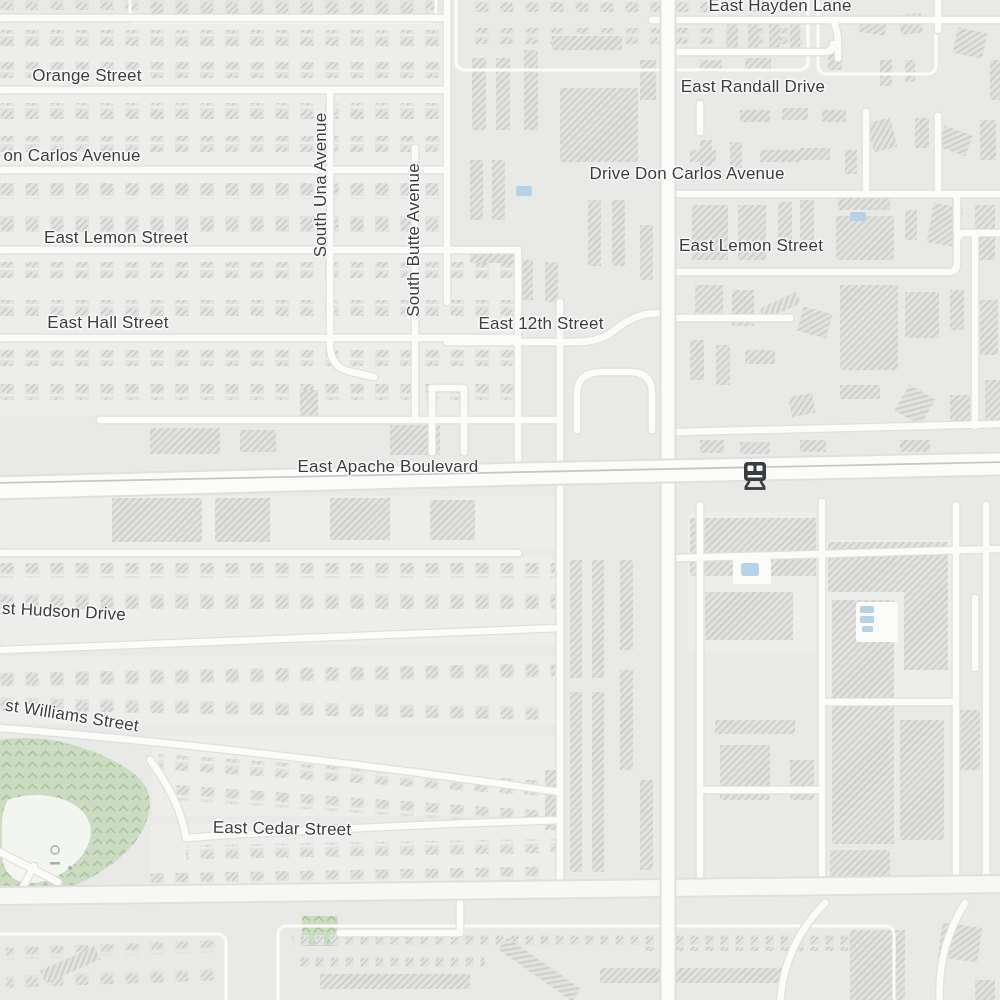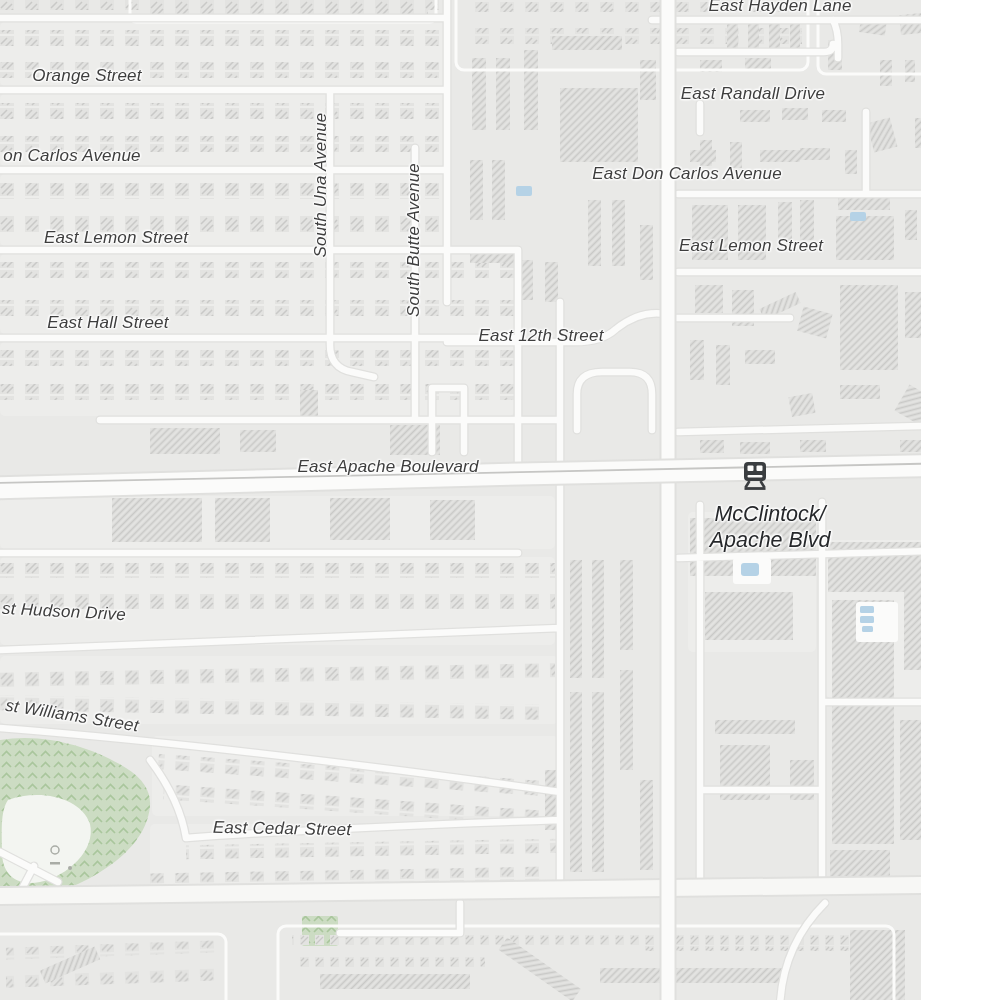--- a/index.html
+++ b/index.html
@@ -2,21 +2,21 @@
 <html style="--bg: #e9e9e7; --block: #ededeb; --road: #fbfbfa; --road_casing: #e0e0de; --band: #f7f7f5; --building_fill: #e3e3e1; --building_stripe: #c9c9c7; --park: #ccdcc3; --park_tree: #a9c69c; --pond: #f3f5f1; --water: #b5d2e6; --rail: #c6c6c4; --label: #3e3e3e; --station_label: #26282b; --icon: #3a3d40;"><head>
 <meta charset="utf-8">
 <style>
   :root{
     --bg:#e9e9e7; --block:#ededeb; --road:#fbfbfa; --road_casing:#e0e0de; --band:#f7f7f5;
     --building_fill:#e3e3e1; --building_stripe:#c9c9c7; --park:#ccdcc3; --park_tree:#a9c69c;
     --pond:#f3f5f1; --water:#b5d2e6; --rail:#c6c6c4; --label:#3e3e3e; --station_label:#26282b; --icon:#3a3d40;
   }
   html,body{margin:0;padding:0;}
   body{font-family:"Liberation Sans", sans-serif;background:#fff;}
-  .map{position:relative;width:921px;height:1000px;overflow:hidden;background:var(--bg);font-style:italic;}
+  .map{position:relative;width:1000px;height:1000px;overflow:hidden;background:var(--bg);}
   .map svg{position:absolute;left:0;top:0;}
   .rc{fill:none;stroke:var(--road_casing);stroke-width:9;stroke-linecap:round;stroke-linejoin:round;}
   .rf{fill:none;stroke:var(--road);stroke-width:6.5;stroke-linecap:round;stroke-linejoin:round;}
   .labels{position:absolute;left:0;top:0;width:100%;height:100%;pointer-events:none;}
   .street-label{
     position:absolute;white-space:nowrap;font-size:17px;letter-spacing:.2px;color:var(--label);
     text-shadow:0 0 2px #fff,0 0 2px #fff,0 0 3px #fff,1px 1px 2px #fff,-1px -1px 2px #fff,1px -1px 2px #fff,-1px 1px 2px #fff;
   }
   .station-label{
     position:absolute;left:770px;top:527px;transform:translate(-50%,-50%);
@@ -284,32 +284,28 @@
       <rect x="12.5" y="3.5" width="6" height="5.5" rx="1" style="fill:var(--road)"></rect>
       <rect x="3.5" y="13" width="15" height="2.5" rx="1" style="fill:var(--road)"></rect>
       <path d="M5.5 19 L1.5 25.5 M16.5 19 L20.5 25.5" fill="none" style="stroke:var(--icon)" stroke-width="2.6"></path>
       <path d="M0.5 26.5 H21.5" fill="none" style="stroke:var(--icon)" stroke-width="2.8"></path>
     </g>
   </svg>
 
   <div class="labels" id="labels">
       <div class="street-label" style="left: 780px; top: 6px; transform: translate(-50%, -50%) rotate(0deg);">East Hayden Lane</div>
       <div class="street-label" style="left: 60px; top: 76px; transform: translate(-50%, -50%) rotate(0deg); margin-left: 27px;">Orange Street</div>
-      <div class="street-label" style="left: 753px; top: 94px; transform: translate(-50%, -50%) rotate(0deg);">East Randall Drive</div>
+      <div class="street-label" style="left: 753px; top: 87px; transform: translate(-50%, -50%) rotate(0deg);">East Randall Drive</div>
       <div class="street-label" style="left: 72px; top: 156px; transform: translate(-50%, -50%) rotate(0deg); text-align: right;">on Carlos Avenue</div>
-      <div class="street-label" style="left: 687px; top: 174px; transform: translate(-50%, -50%) rotate(0deg);">East Don Carlos Avenue</div>
+      <div class="street-label" style="left: 687px; top: 174px; transform: translate(-50%, -50%) rotate(0deg);">Drive Don Carlos Avenue</div>
       <div class="street-label" style="left: 116px; top: 238px; transform: translate(-50%, -50%) rotate(0deg);">East Lemon Street</div>
       <div class="street-label" style="left: 321px; top: 185px; transform: translate(-50%, -50%) rotate(-90deg);">South Una Avenue</div>
       <div class="street-label" style="left: 414px; top: 240px; transform: translate(-50%, -50%) rotate(-90deg);">South Butte Avenue</div>
       <div class="street-label" style="left: 751px; top: 246px; transform: translate(-50%, -50%) rotate(0deg);">East Lemon Street</div>
       <div class="street-label" style="left: 108px; top: 323px; transform: translate(-50%, -50%) rotate(0deg);">East Hall Street</div>
-      <div class="street-label" style="left: 541px; top: 324px; transform: translate(-50%, -50%) rotate(0deg); margin-top: 12px;">East 12th Street</div>
+      <div class="street-label" style="left: 541px; top: 324px; transform: translate(-50%, -50%) rotate(0deg);">East 12th Street</div>
       <div class="street-label" style="left: 388px; top: 467px; transform: translate(-50%, -50%) rotate(0deg);">East Apache Boulevard</div>
       <div class="street-label" style="left: 64px; top: 612px; transform: translate(-50%, -50%) rotate(3deg);">st Hudson Drive</div>
       <div class="street-label" style="left: 72px; top: 716px; transform: translate(-50%, -50%) rotate(9deg);">st Williams Street</div>
       <div class="street-label" style="left: 282px; top: 829px; transform: translate(-50%, -50%) rotate(1deg);">East Cedar Street</div>
     </div>
 
-  <div class="station-label">
-    <div>McClintock/</div>
-    <div>Apache Blvd</div>
-  </div>
 </div>
 
 </body></html>

